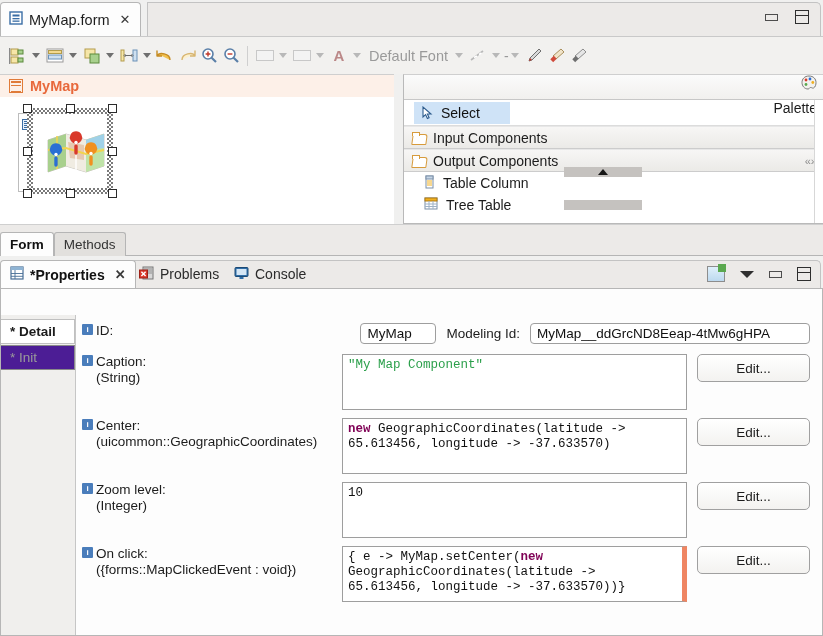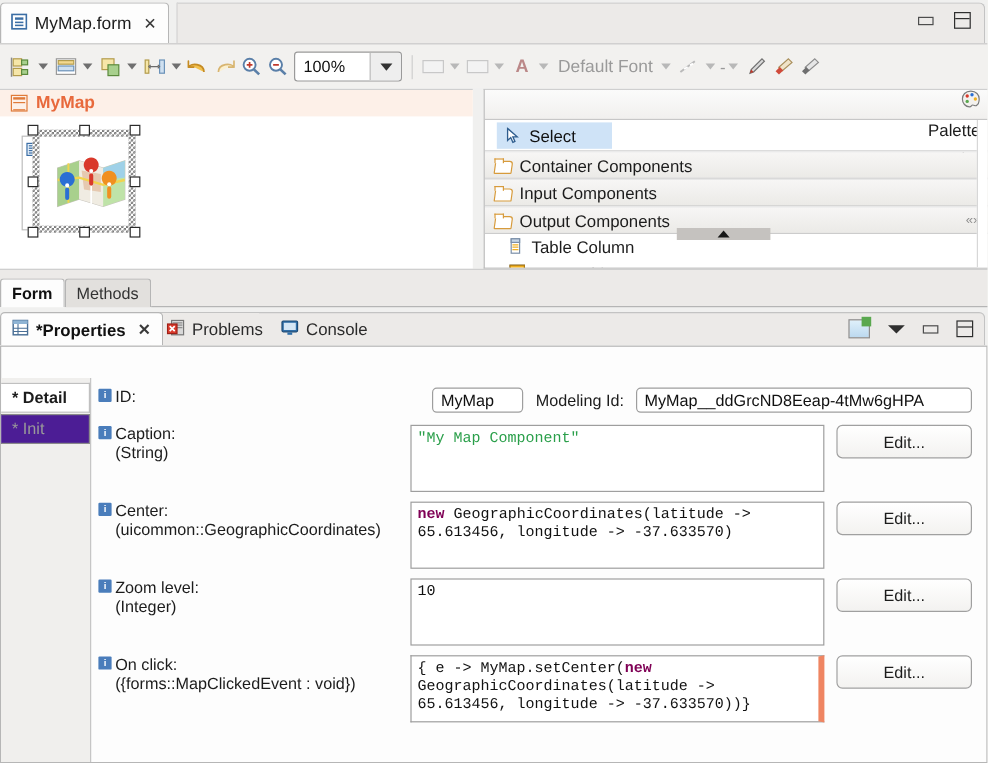--- a/index.html
+++ b/index.html
@@ -363,26 +363,20 @@
           </svg>
       </div>
       <div class="tb-ico">
         <svg width="22" height="22" viewBox="0 0 22 22">
             <circle cx="10" cy="9" r="5" fill="#fff" stroke="#5a7fa8" stroke-width="1.6"></circle>
             <path d="M13.6 12.8 L18 17" stroke="#5a7fa8" stroke-width="2.2"></path>
             <path d="M7.6 9 H12.4" stroke="#c0392b" stroke-width="1.4"></path>
           </svg>
       </div>
 
-      <div class="zoombox">
-        <div class="zv">100%</div>
-        <div class="zd">
-            <i></i>
-          </div>
-      </div>
       <div class="tb-sep"></div>
 
       <div class="tb-item">
         <div class="tb-ico" style="display:flex;align-items:center;justify-content:center;">
             <span class="tb-boxico"></span>
           </div>
         <div class="tb-arrow dis">
             <i></i>
           </div>
       </div>
@@ -508,24 +502,20 @@
             <svg width="13" height="14" viewBox="0 0 13 14">
                 <path d="M2 1 L2 11 L4.6 8.6 L6.4 12.6 L8.1 11.8 L6.4 8 L10 8 Z" fill="#ffffff" stroke="#2f5d8e" stroke-width="1.1"></path>
               </svg>
           </span>
           <span class="lbl">Select</span>
         </div>
       </div>
 
       <div class="pal-group">
         <span class="folder"></span>
-        <span class="lbl">Container Components</span>
-      </div>
-      <div class="pal-group">
-        <span class="folder"></span>
         <span class="lbl">Input Components</span>
       </div>
       <div class="pal-group">
         <span class="folder"></span>
         <span class="lbl">Output Components</span>
         <span class="collapse-ico">«»</span>
       </div>
 
       <div class="pal-item" style="height:22px;">
         <span>

